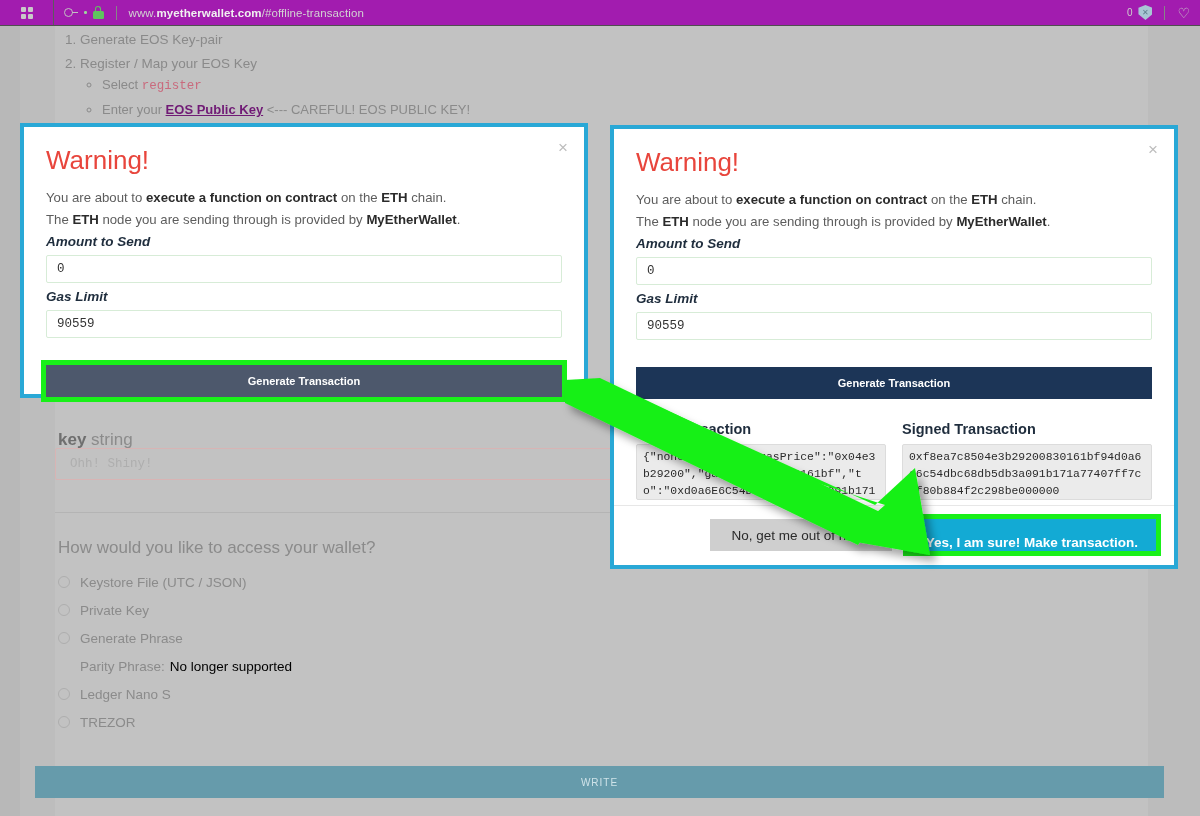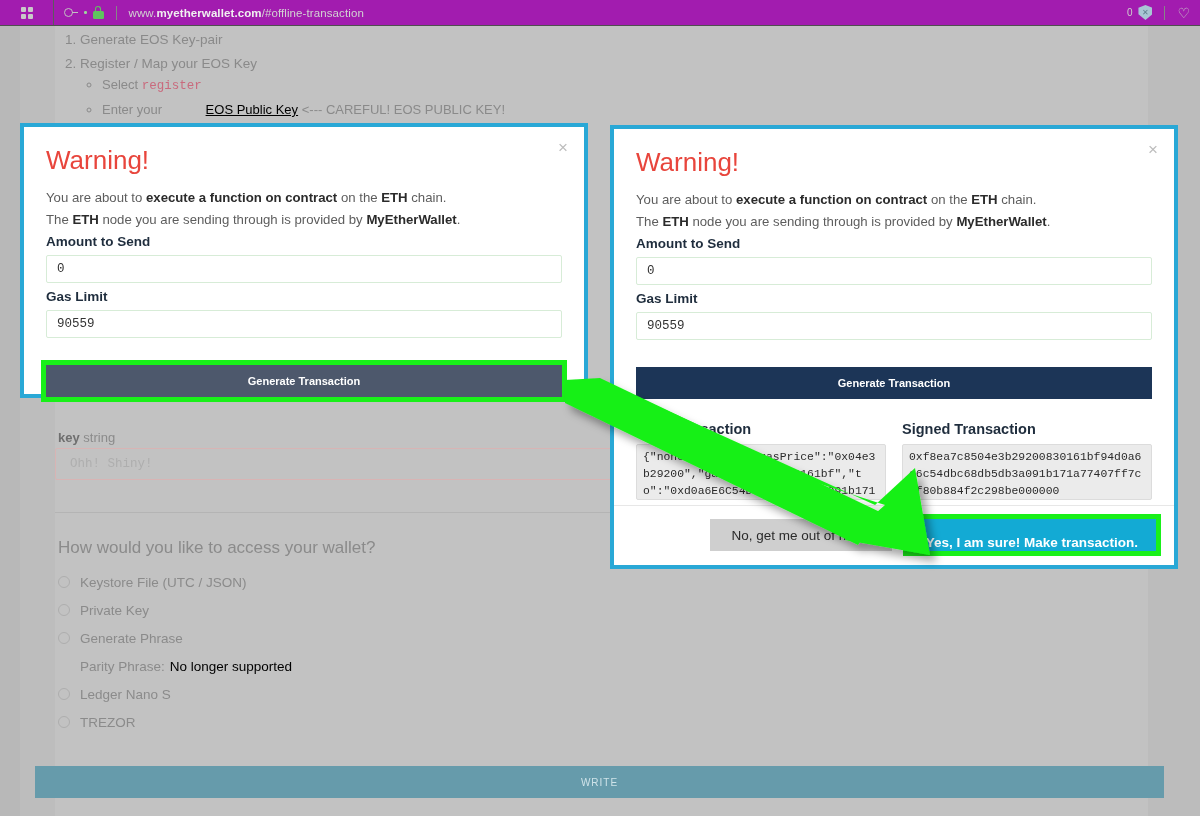--- a/index.html
+++ b/index.html
@@ -55,23 +55,23 @@
   .col-rail-l2 { position: absolute; left: 20px; top: 0; width: 35px; height: 790px; background: #bdbdbd; }
   .content-col { position: absolute; left: 55px; top: 0; width: 1093px; height: 790px; background: #c2c2c2; }
   .col-rail-r { position: absolute; left: 1148px; top: 0; width: 52px; height: 790px; background: #bcbcbc; }
 
   ol.steps { position: absolute; left: 80px; top: 6px; list-style: decimal; color: #8a8a8a;
              font-size: 13.5px; }
   ol.steps > li { margin-bottom: 9px; }
   ul.substeps { list-style: circle; margin-top: 6px; margin-left: 22px; }
   ul.substeps > li { margin-bottom: 9px; font-size: 13px; color: #8a8a8a; }
   .mono-red { font-family: "Liberation Mono", monospace; color: #c96a7d; font-size: 12.5px; }
-  .u { text-decoration: underline; color: #000000; font-weight: normal; margin-left: 40px; }
-
-  .key-label { position: absolute; left: 58px; top: 404px; font-size: 13px; color: #8b8b8b; }
+  .u { text-decoration: underline; color: #701a75; font-weight: bold; }
+
+  .key-label { position: absolute; left: 58px; top: 404px; font-size: 17px; color: #8b8b8b; }
   .key-label b { color: #6f6f6f; }
   .key-input { position: absolute; left: 55px; top: 422px; width: 1093px; height: 32px;
                border: 1px solid #d8b4b4; background: #c2c2c2; border-radius: 2px;
                display: flex; align-items: center; padding-left: 14px;
                font-family: "Liberation Mono", monospace; font-size: 12.5px; color: #aeaeae; }
   .divider { position: absolute; left: 55px; top: 486px; width: 1093px; height: 1px; background: #b4b4b4; }
 
   .access-q { position: absolute; left: 58px; top: 512px; font-size: 17px; color: #8b8b8b; }
   .radios { position: absolute; left: 58px; top: 542px; }
   .radio-row { display: flex; align-items: center; height: 28px; }
@@ -91,21 +91,21 @@
   .modal-left  { left: 20px;  top: 123px; width: 568px; height: 275px;
                  border: 4px solid #29a8d6; }
   .modal-right { left: 610px; top: 125px; width: 568px; height: 444px;
                  border: 4px solid #29a8d6; }
   .modal-inner { padding: 18px 22px 0 22px; position: relative; height: 100%; }
   .close-x { position: absolute; right: 16px; top: 12px; font-size: 17px; color: #bdbdbd;
              cursor: pointer; line-height: 1; }
   .warn-title { color: #e8453c; font-size: 26px; font-weight: normal; margin-bottom: 14px; }
   .warn-line { font-size: 13.2px; color: #5d5d5d; margin-bottom: 7px; }
   .warn-line b { color: #2b2b2b; font-weight: bold; }
-  .field-label { font-size: 13.5px; color: #1f2d3d; font-weight: bold; margin: 6px 0 6px; }
+  .field-label { font-size: 13.5px; color: #1f2d3d; font-weight: bold; margin: 6px 0 6px; font-style: italic; }
   .field-input { width: 100%; height: 28px; border: 1px solid #d7ecd7; border-radius: 2px;
                  background: #fff; font-family: "Liberation Mono", monospace; font-size: 12.5px;
                  color: #333; padding-left: 10px; outline: none; }
   .gen-btn { width: 100%; height: 32px; border: none; color: #fff; font-size: 11px;
              font-weight: bold; cursor: pointer; margin-top: 27px; }
   .gen-btn-left  { background: #4d586c; outline: 5px solid #19f019; outline-offset: 0px; }
   .gen-btn-right { background: #1c3557; }
 
   .tx-row { display: flex; gap: 16px; margin-top: 22px; }
   .tx-col { flex: 1; }

